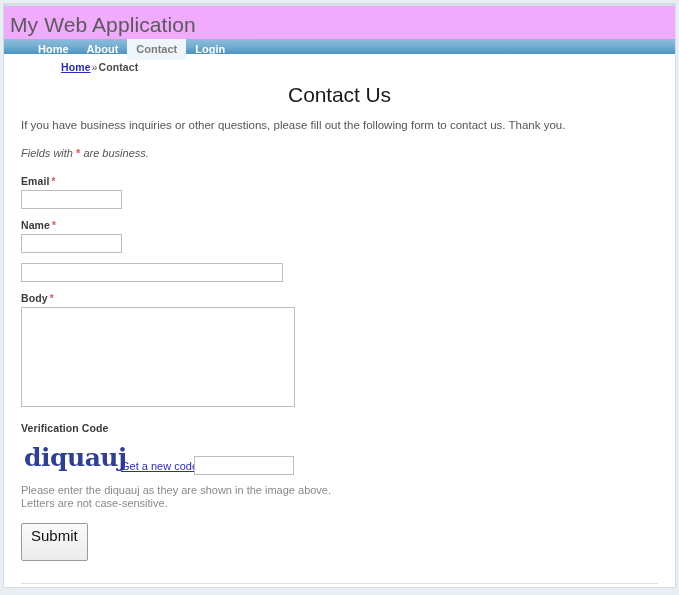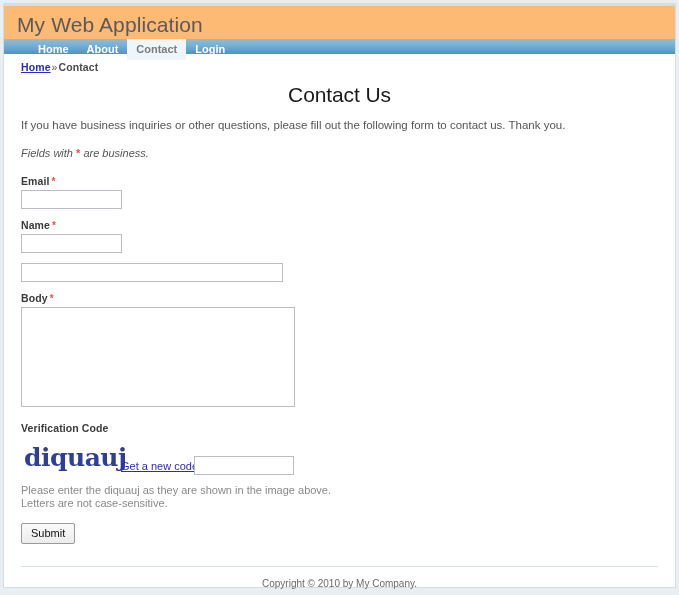--- a/index.html
+++ b/index.html
@@ -25,22 +25,22 @@
     width: 673px;
     height: 585px;
     background: #ffffff;
     border: 1px solid #d3dde6;
     border-top: 3px solid #d3dde6;
   }
 
   
   #header {
     height: 33px;
-    background: #fdba74;
-    padding-left: 13px;
+    background: #f0abfc;
+    padding-left: 6px;
   }
   #site-title {
     margin: 0;
     padding-top: 6px;
     font-size: 21px;
     font-weight: normal;
     color: #5a5a5a;
     letter-spacing: 0.1px;
     line-height: 26px;
     font-family: "Liberation Sans", sans-serif;
@@ -72,20 +72,21 @@
     color: #7b7b7b;
   }
 
   
   #breadcrumbs {
     padding: 7px 0 0 17px;
     font-size: 10.5px;
     font-weight: bold;
     color: #4a4a4a;
     letter-spacing: 0.1px;
+    margin-left: 40px;
   }
   #breadcrumbs a {
     color: #2b2bc0;
     text-decoration: underline;
     font-weight: bold;
   }
   #breadcrumbs .sep {
     color: #555;
     font-weight: normal;
     padding: 0 1px;
@@ -195,27 +196,27 @@
     margin: 4px 0 0 0;
     font-size: 11px;
     color: #8a8a8a;
     line-height: 13px;
   }
 
   
   #submit-row { margin-top: 13px; padding-bottom: 4px; }
   #submit-button {
     font-family: "Liberation Sans", sans-serif;
-    font-size: 11px;
+    font-size: 15px;
     color: #111;
     background: #f0f0f0;
     background: linear-gradient(to bottom, #fafafa 0%, #ececec 100%);
     border: 1px solid #9a9a9a;
     border-radius: 2px;
-    padding: 3px 9px 4px 9px;
+    padding: 3px 9px 16px 9px;
     cursor: pointer;
   }
 
   
   #footer {
     margin: 18px 17px 0 17px;
     border-top: 1px solid #d6e0e8;
     padding-top: 11px;
     text-align: center;
     font-size: 10px;

